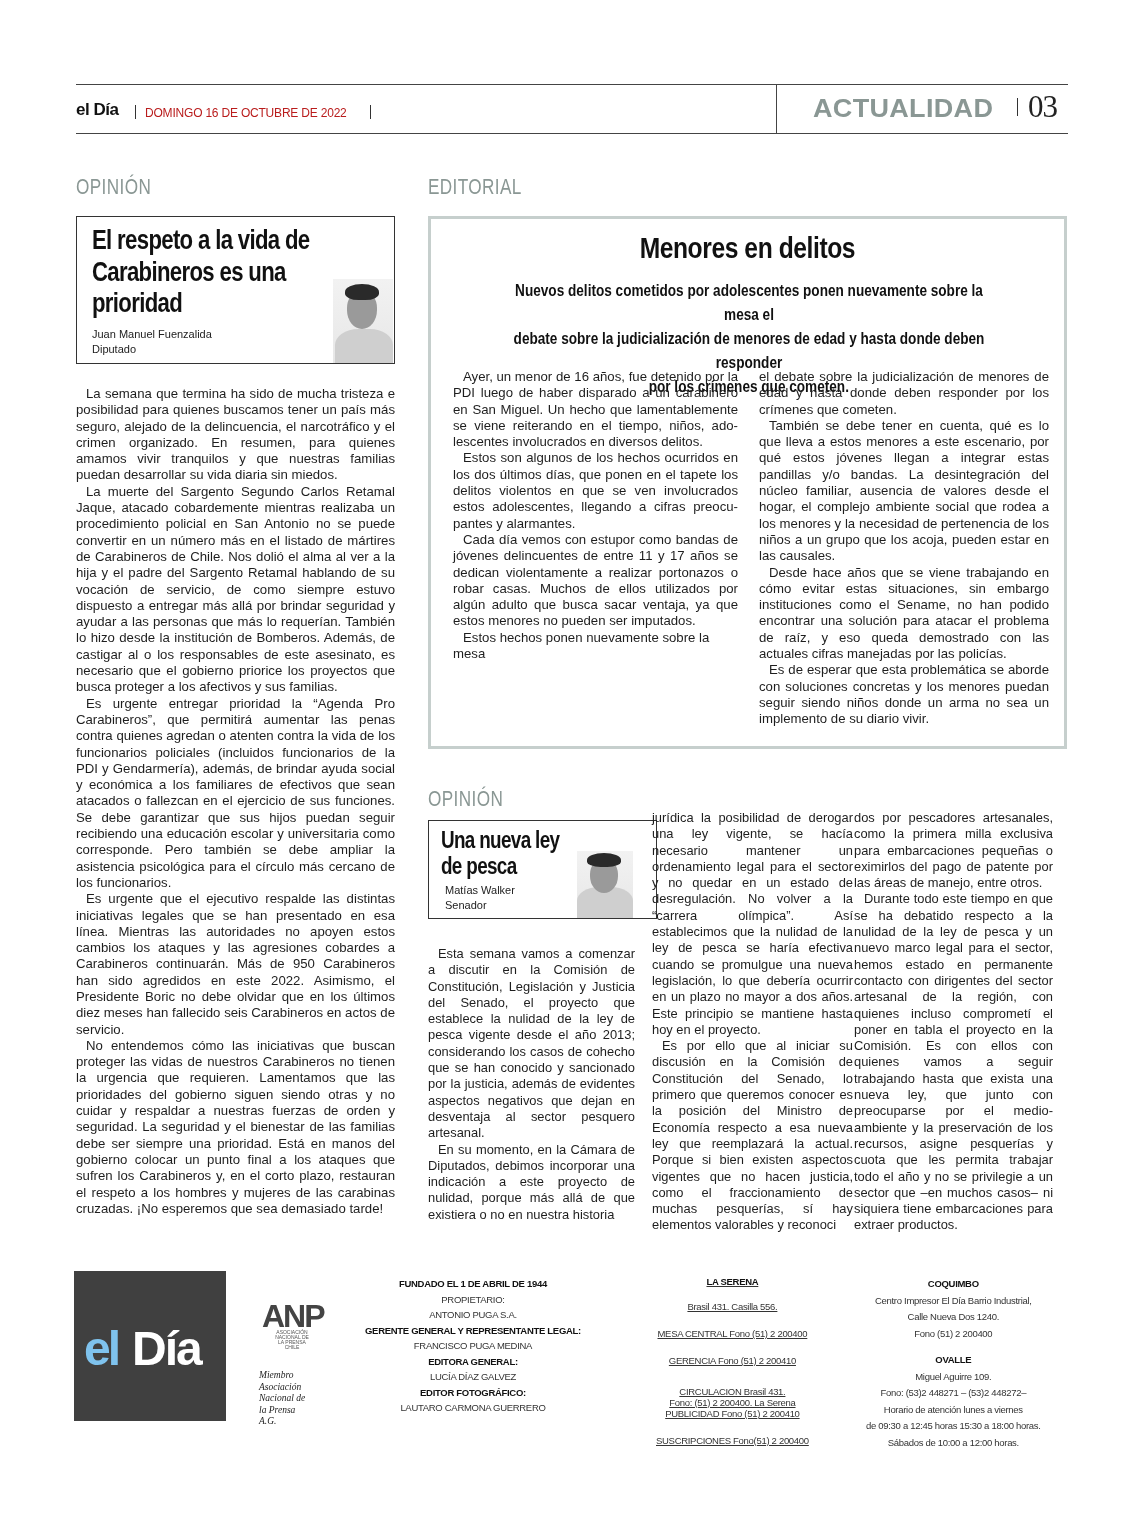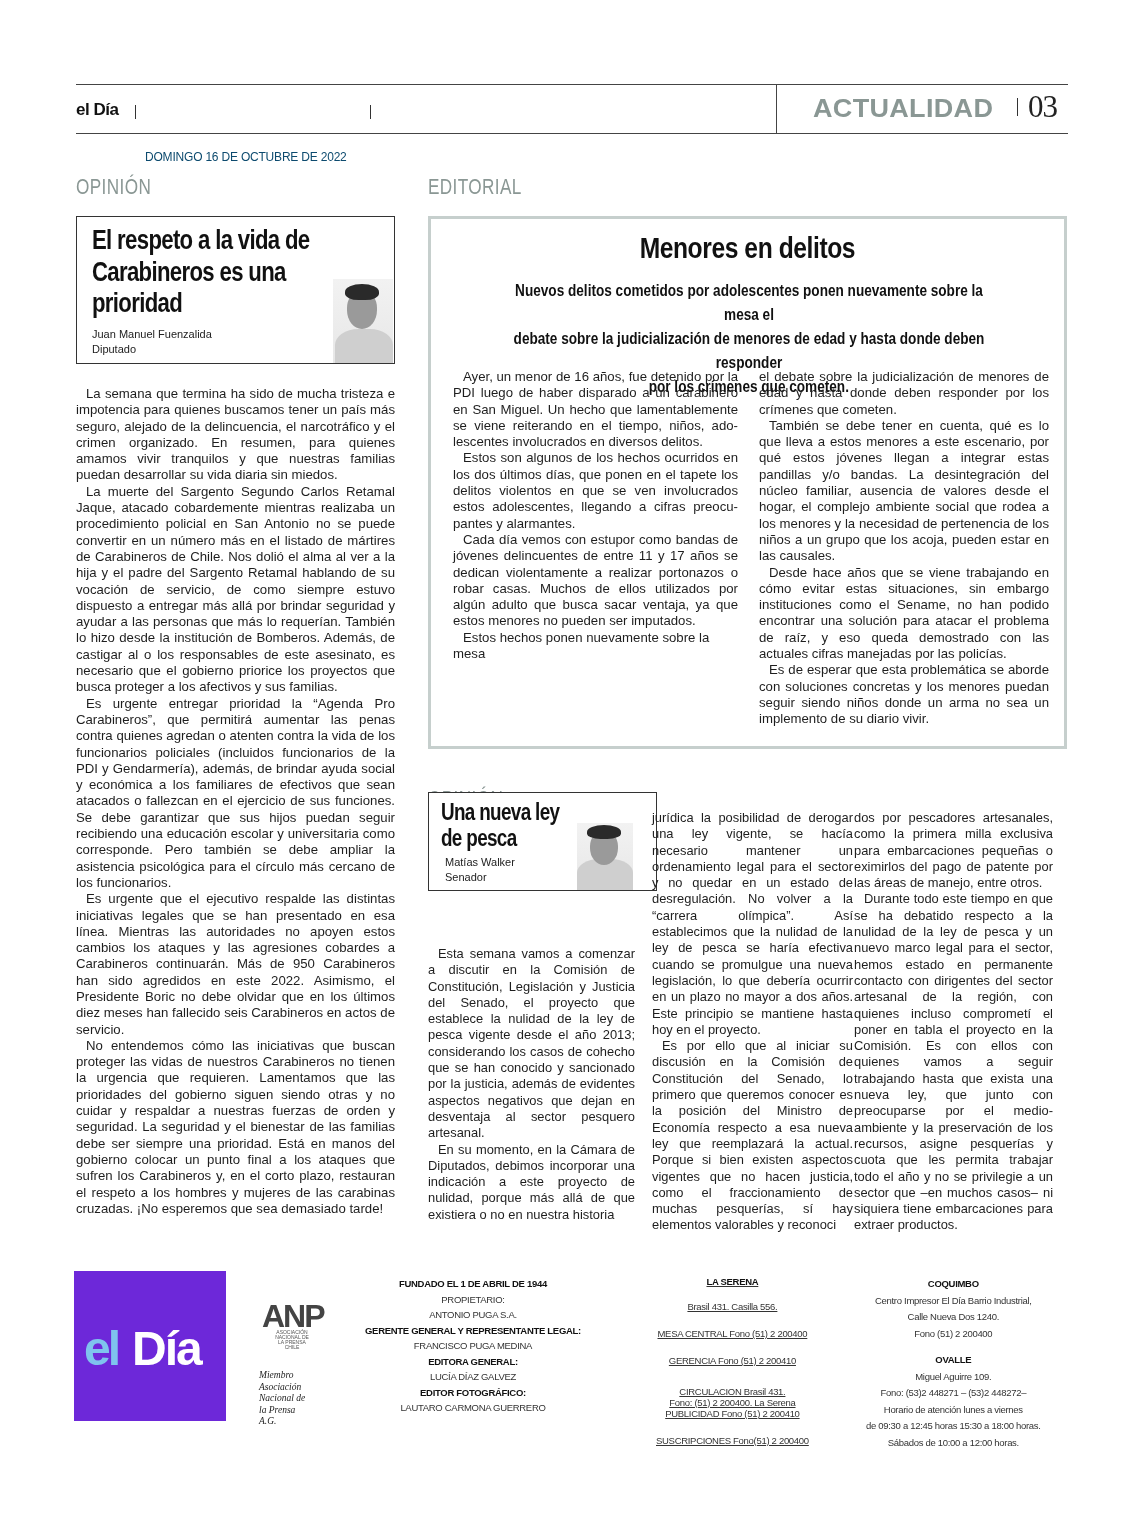--- a/index.html
+++ b/index.html
@@ -10,22 +10,22 @@
     .header {
       position: absolute; left: 76px; top: 84px; width: 992px; height: 50px;
       border-top: 1.5px solid #444; border-bottom: 1.5px solid #444;
     }
     .header .logo {
       position: absolute; left: 0; top: 15px; font-family: "Liberation Sans", sans-serif;
       font-weight: bold; font-size: 17px; letter-spacing: -0.5px; color: #111;
     }
     .header .sep1 { position: absolute; left: 59px; top: 20px; width: 1px; height: 14px; background: #333; }
     .header .date {
-      position: absolute; left: 69px; top: 21px; font-size: 12px; color: #0c4a6e;
-      font-family: "Liberation Sans Narrow", "Liberation Sans", sans-serif; letter-spacing: -0.2px; margin-top: 44px;
+      position: absolute; left: 69px; top: 21px; font-size: 12px; color: #b91c1c;
+      font-family: "Liberation Sans Narrow", "Liberation Sans", sans-serif; letter-spacing: -0.2px;
     }
     .header .sep2 { position: absolute; left: 294px; top: 20px; width: 1px; height: 14px; background: #333; }
     .header .vline { position: absolute; left: 700px; top: 0; width: 1px; height: 49px; background: #444; }
     .header .section {
       position: absolute; left: 737px; top: 9px; font-weight: 900; font-size: 25px; color: #8a9794;
       font-family: "Liberation Sans", sans-serif; letter-spacing: 0.3px; transform: scaleX(1.08); transform-origin: left;
     }
     .header .sep3 { position: absolute; left: 941px; top: 13px; width: 1px; height: 18px; background: #333; }
     .header .page {
       position: absolute; left: 952px; top: 4px; font-family: "Liberation Serif", serif;
@@ -74,21 +74,21 @@
     }
     .ed-title span { display: inline-block; transform: scaleX(0.82); }
     .ed-sub {
       position: absolute; left: 30px; width: 576px; top: 60px; text-align: center;
       font-weight: bold; font-size: 16px; line-height: 24px; color: #111;
     }
     .ed-sub span { display: inline-block; transform: scaleX(0.85); }
 
     
     .f-logo {
-      position: absolute; left: 74px; top: 1271px; width: 152px; height: 150px; background: #6d28d9;
+      position: absolute; left: 74px; top: 1271px; width: 152px; height: 150px; background: #404040;
     }
     .f-logo .el {
       position: absolute; left: 10px; top: 50px; font-weight: bold; font-size: 48px; color: #7fc3ee; letter-spacing: -3px;
     }
     .f-logo .dia {
       position: absolute; left: 58px; top: 50px; font-weight: bold; font-size: 48px; color: #ffffff; letter-spacing: -2px;
     }
     .anp { position: absolute; left: 262px; top: 1298px; width: 64px; height: 52px; }
     .anp .letters { position: absolute; left: 0; top: 0; font-weight: 900; font-size: 32px; color: #444; letter-spacing: -2px; }
     .anp .small { position: absolute; left: 10px; top: 32px; font-size: 5px; line-height: 5px; color: #555; text-align: center; width: 40px; }
@@ -127,21 +127,21 @@
     <div>Diputado</div>
   </div>
   <div class="photo" style="left:256px; top:62px; width:60px; height:84px;">
     <div class="body" style="left:2px; top:50px; width:58px; height:40px;"></div>
     <div class="face" style="left:14px; top:12px; width:30px; height:38px;"></div>
     <div class="hair" style="left:12px; top:5px; width:34px; height:16px;"></div>
   </div>
 </div>
 
 <div class="col" style="left:76px; top:386px; width:319px;">
-  <p>La semana que termina ha sido de mucha tristeza e impotencia para quienes buscamos tener un país más seguro, alejado de la delincuencia, el narcotráfico y el crimen organizado. En resumen, para quienes amamos vivir tranquilos y que nuestras familias puedan desarrollar su vida diaria sin miedos.</p>
+  <p>La semana que termina ha sido de mucha tristeza e posibilidad para quienes buscamos tener un país más seguro, alejado de la delincuencia, el narcotráfico y el crimen organizado. En resumen, para quienes amamos vivir tranquilos y que nuestras familias puedan desarrollar su vida diaria sin miedos.</p>
   <p>La muerte del Sargento Segundo Carlos Retamal Jaque, atacado cobardemente mientras realizaba un procedimiento policial en San Antonio no se puede convertir en un número más en el listado de mártires de Carabineros de Chile. Nos dolió el alma al ver a la hija y el padre del Sargento Retamal hablando de su vocación de servicio, de como siempre estuvo dispuesto a entregar más allá por brindar seguridad y ayudar a las personas que más lo requerían. También lo hizo desde la institución de Bomberos.  Además, de castigar al o los responsables de este asesinato, es necesario que el gobierno priorice los proyectos que busca proteger a los afectivos y sus familias.</p>
   <p>Es urgente entregar prioridad la “Agenda Pro Carabineros”, que permitirá aumentar las penas contra quienes agredan o atenten contra la vida de los funcionarios policiales (incluidos funcionarios de la PDI y Gendarmería), además, de brindar ayuda social y económica a los familiares de efectivos que sean atacados o fallezcan en el ejercicio de sus funciones. Se debe garantizar que sus hijos puedan seguir recibiendo una educación escolar y universitaria como corresponde. Pero también se debe ampliar la asistencia psicológica para el círculo más cercano de los funcionarios.</p>
   <p>Es urgente que el ejecutivo respalde las distintas iniciativas legales que se han presentado en esa línea. Mientras las autoridades no apoyen estos cambios los ataques y las agresiones cobardes a Carabineros continuarán. Más de 950 Carabineros han sido agredidos en este 2022. Asimismo, el Presidente Boric no debe olvidar que en los últimos diez meses han fallecido seis Carabineros en actos de servicio.</p>
   <p>No entendemos cómo las iniciativas que buscan proteger las vidas de nuestros Carabineros no tie­nen la urgencia que requieren. Lamentamos que las prioridades del gobierno siguen siendo otras y no cuidar y respaldar a nuestras fuerzas de orden y seguridad. La seguridad y el bienestar de las familias debe ser siempre una prioridad. Está en manos del gobierno colocar un punto final a los ataques que sufren los Carabineros y, en el corto plazo, restauran el respeto a los hombres y mujeres de las carabinas cruzadas. ¡No esperemos que sea demasiado tarde!</p>
 </div>
 
 <div class="sec-label" style="left:428px; top:174px;">EDITORIAL</div>
 
 <div class="ed-box">
   <div class="ed-title"><span>Menores en delitos</span></div>
@@ -160,21 +160,21 @@
   <div class="col" style="left:328px; top:150px; width:290px;">
     <p style="text-indent:0;">el debate sobre la judicialización de menores de edad y hasta donde deben responder por los crímenes que cometen.</p>
     <p>También se debe tener en cuenta, qué es lo que lleva a estos menores a este escenario, por qué estos jóvenes llegan a integrar estas pandillas y/o bandas.  La desintegración del núcleo familiar, ausencia de valores desde el hogar, el complejo ambiente social que rodea a los menores y la necesidad de pertenencia de los niños a un grupo que los acoja, pueden estar en las causales.</p>
     <p>Desde hace años que se viene trabajando en cómo evitar estas situaciones, sin embargo instituciones como el Sename, no han podido encontrar una solución para atacar el proble­ma de raíz, y eso queda demostrado con las actuales cifras manejadas por las policías.</p>
     <p>Es de esperar que esta problemática se aborde con soluciones concretas y los menores puedan seguir siendo niños donde un arma no sea un implemento de su diario vivir.</p>
   </div>
 </div>
 
 <div class="sec-label" style="left:428px; top:786px;">OPINIÓN</div>
 
-<div class="op-box" style="left:428px; top:792px; width:229px; height:99px;">
+<div class="op-box" style="left:428px; top:820px; width:229px; height:99px;">
   <div class="op-title" style="left:12px; top:6px; font-size:23px; line-height:26px;">
     <div>Una nueva ley</div>
     <div>de pesca</div>
   </div>
   <div class="op-author" style="left:16px; top:62px;">
     <div>Matías Walker</div>
     <div>Senador</div>
   </div>
   <div class="photo" style="left:148px; top:30px; width:56px; height:67px;">
     <div class="body" style="left:0px; top:36px; width:56px; height:34px;"></div>

